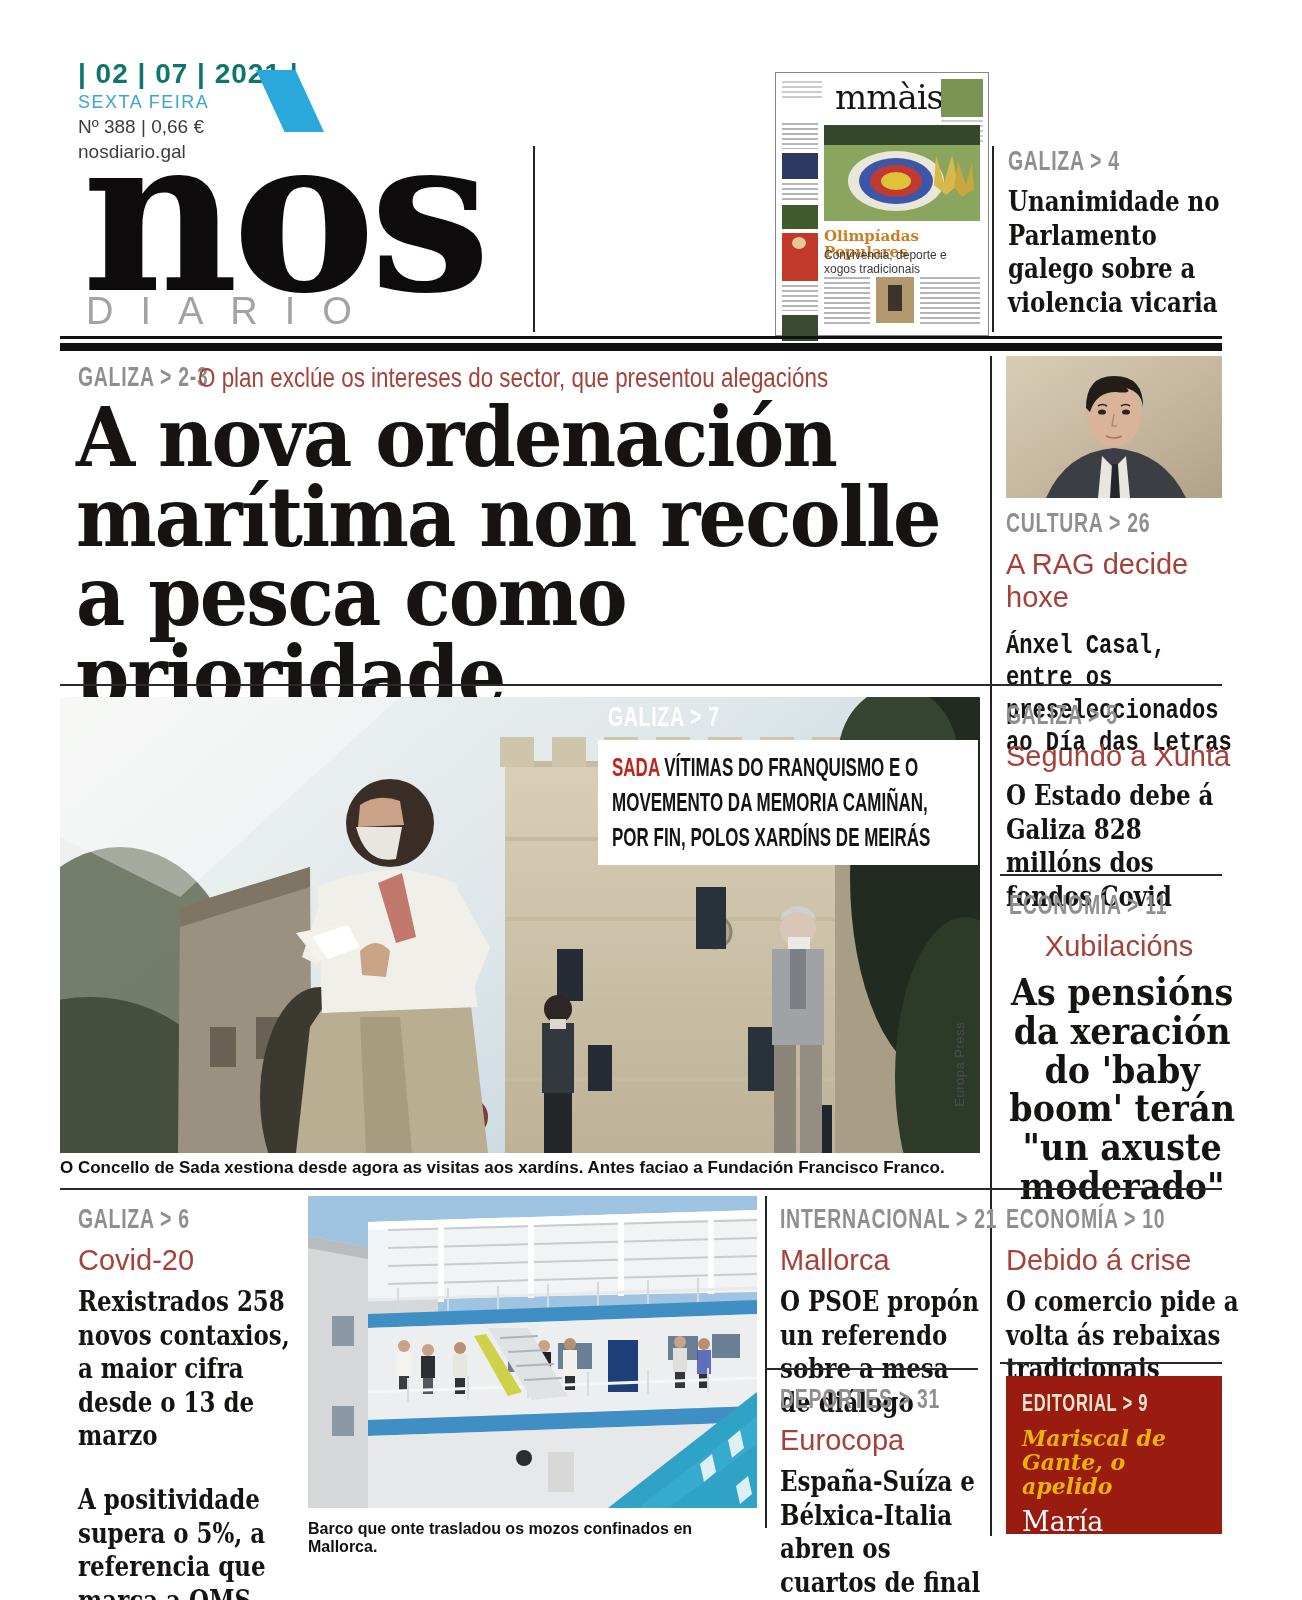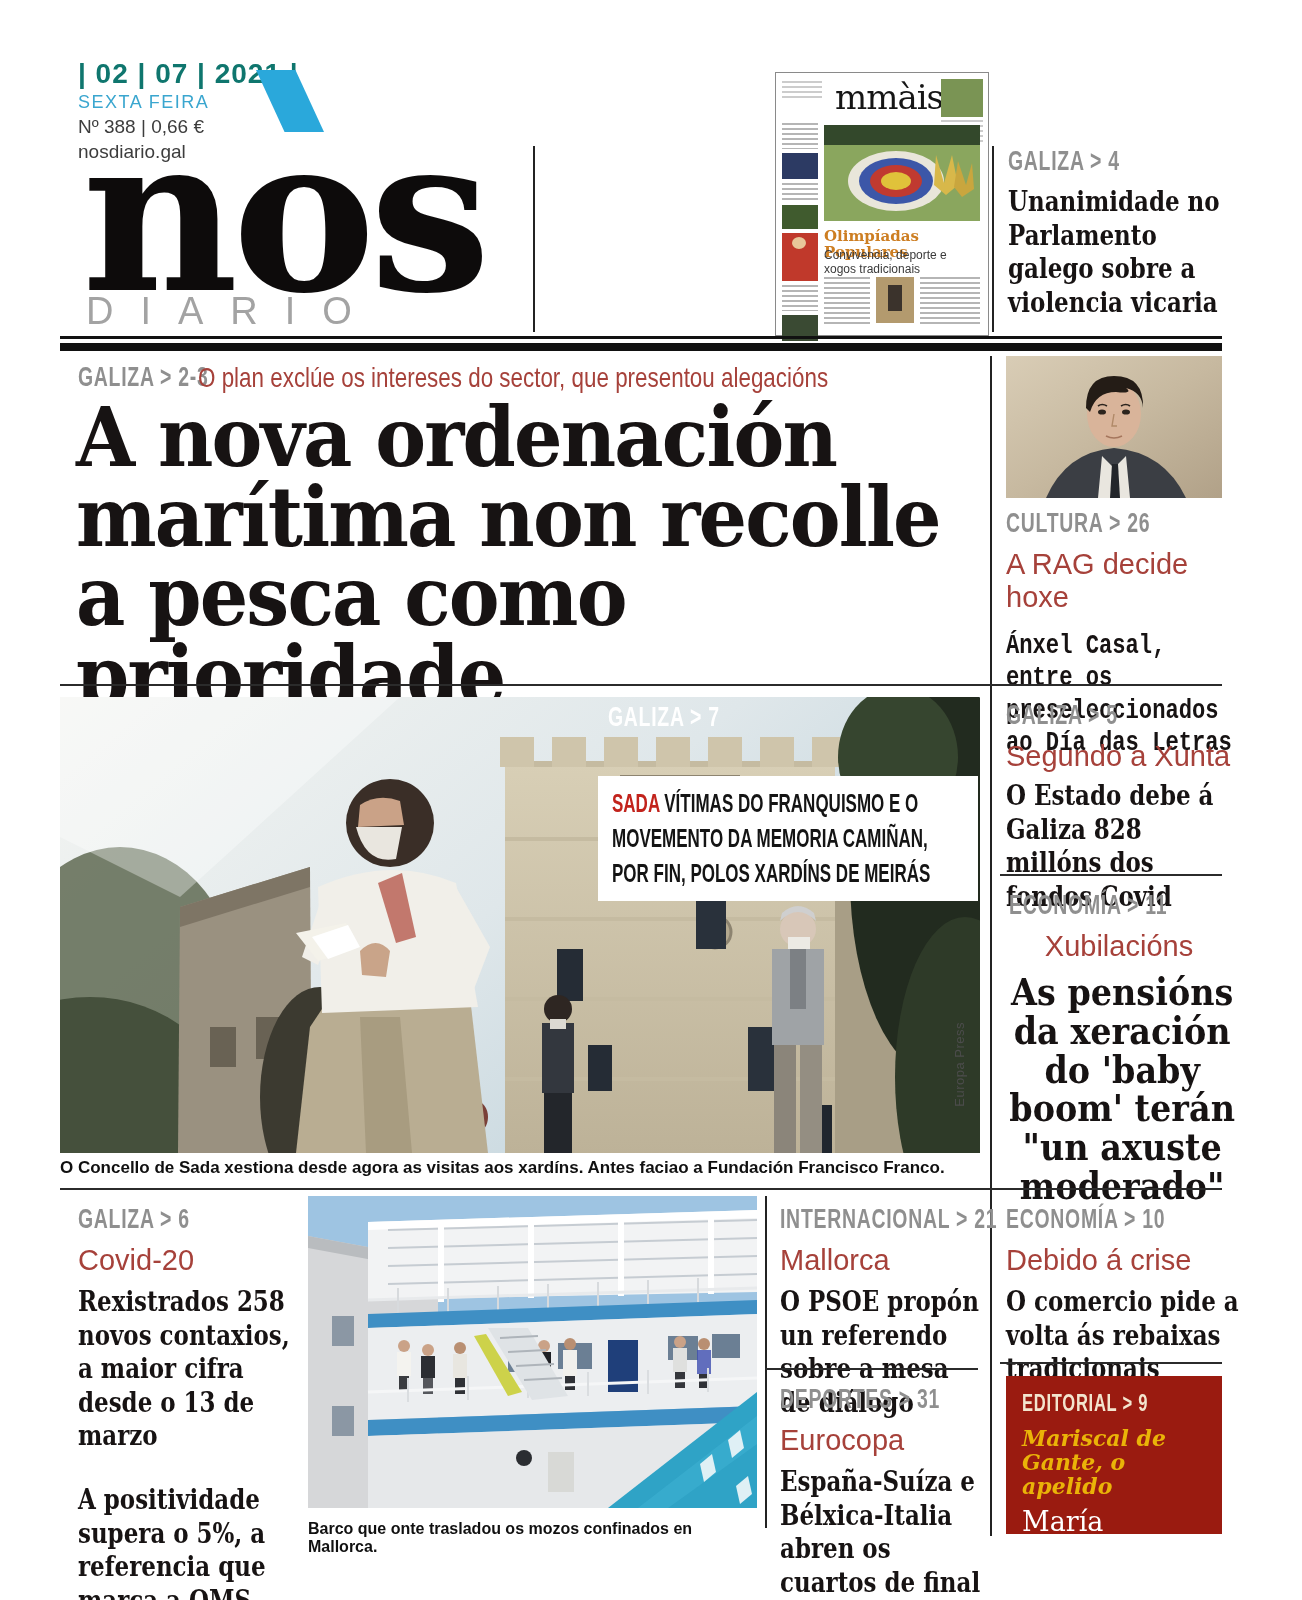--- a/index.html
+++ b/index.html
@@ -35,21 +35,21 @@
               letter-spacing:-1px;}
   .thumb-headline{font-family:"DejaVu Serif","Liberation Serif",serif;font-weight:700;
                   font-size:15px;color:#cd7e22;line-height:1.05;}
   .thumb-sub{font-size:12px;color:#3a3a3a;line-height:1.15;}
   
   .lead-hl{font-size:82px;line-height:0.97;letter-spacing:-2px;width:990px;
            transform:scaleX(0.93);transform-origin:0 0;}
   
   .big-hl{font-size:38px;line-height:1.02;width:264px;transform:scaleX(0.88);transform-origin:0 0;}
   
-  .sada-box{background:#ffffff;padding:10px 14px;margin-top:36px;}
+  .sada-box{background:#ffffff;padding:10px 14px;}
   .sada-in{transform:scaleX(0.68);transform-origin:0 0;font-weight:700;font-size:25px;
            line-height:1.4;color:#141414;white-space:nowrap;}
   .sada-tag{color:#c2231c;}
   .credit{font-size:13px;color:#4c4c4c;writing-mode:vertical-rl;transform:rotate(180deg);
           letter-spacing:0.5px;}
   
   .edi-box{background:#9a1b10;padding:14px 16px;}
   .edi-label{font-weight:700;font-size:23px;color:#f3e5ce;letter-spacing:1px;}
   .edi-title{font-family:"DejaVu Serif","Liberation Serif",serif;font-weight:700;font-style:italic;
              font-size:22px;line-height:1.08;color:#eab308;}

